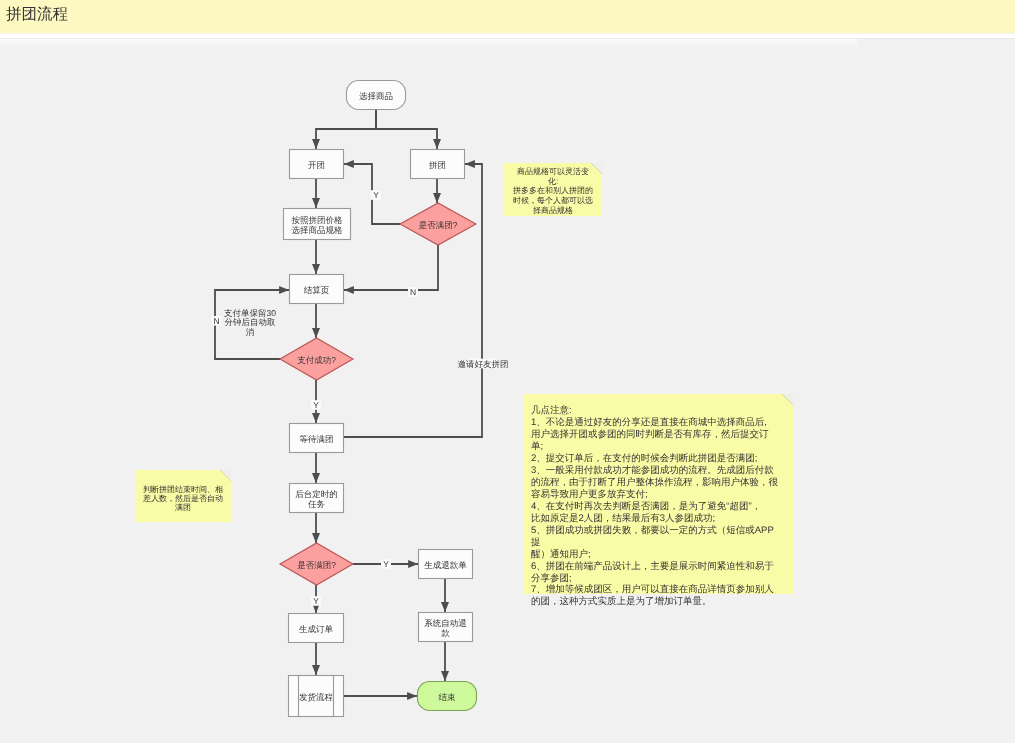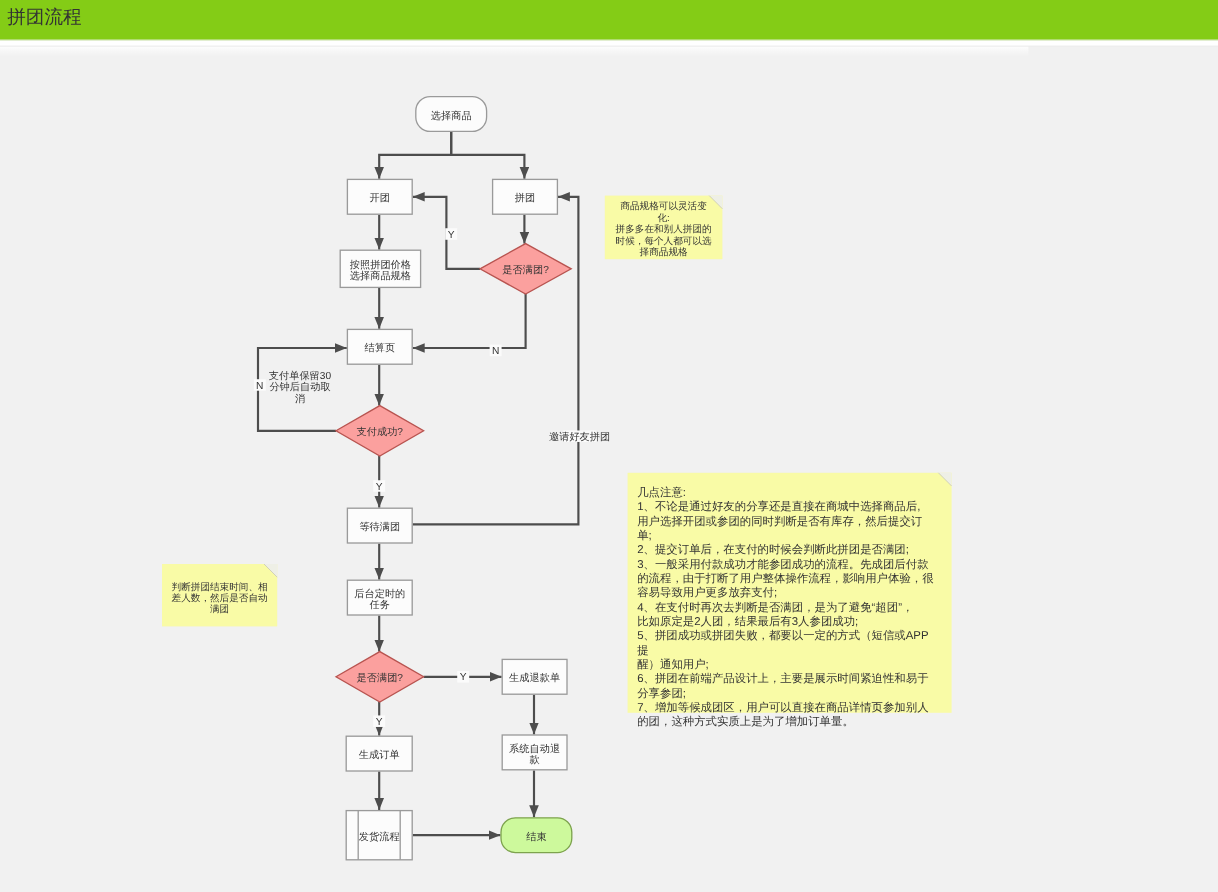--- a/index.html
+++ b/index.html
@@ -1,17 +1,17 @@
 <!DOCTYPE html>
 <html><head>
 <meta charset="utf-8">
 <style>
   html,body{margin:0;padding:0;}
   body{width:1015px;height:743px;background:#f1f1f1;font-family:"Liberation Sans",sans-serif;overflow:hidden;-webkit-font-smoothing:antialiased;text-rendering:geometricPrecision;}
-  #header{height:33px;background:#84cc16;position:relative;border-bottom:1px solid #f4f4f4;}
+  #header{height:33px;background:#fef9c3;position:relative;border-bottom:1px solid #f4f4f4;}
   #header-title{position:absolute;left:6px;top:7px;font-size:15.5px;color:#333;line-height:16px;}
   #header-rule{height:4px;background:#ffffff;border-bottom:1px solid #eaeaea;}
   #canvas{position:relative;width:857px;height:704px;background:linear-gradient(to bottom,#fdfdfd 0px,#f6f6f6 4px,#f1f1f1 8px,#f1f1f1 100%);}
   #flow{position:absolute;left:0;top:-39px;}
   .nodetext{font-size:8.5px;fill:#333;text-anchor:middle;}
   .notetext{font-size:8px;fill:#333;}
 </style>
 </head>
 <body>
 

